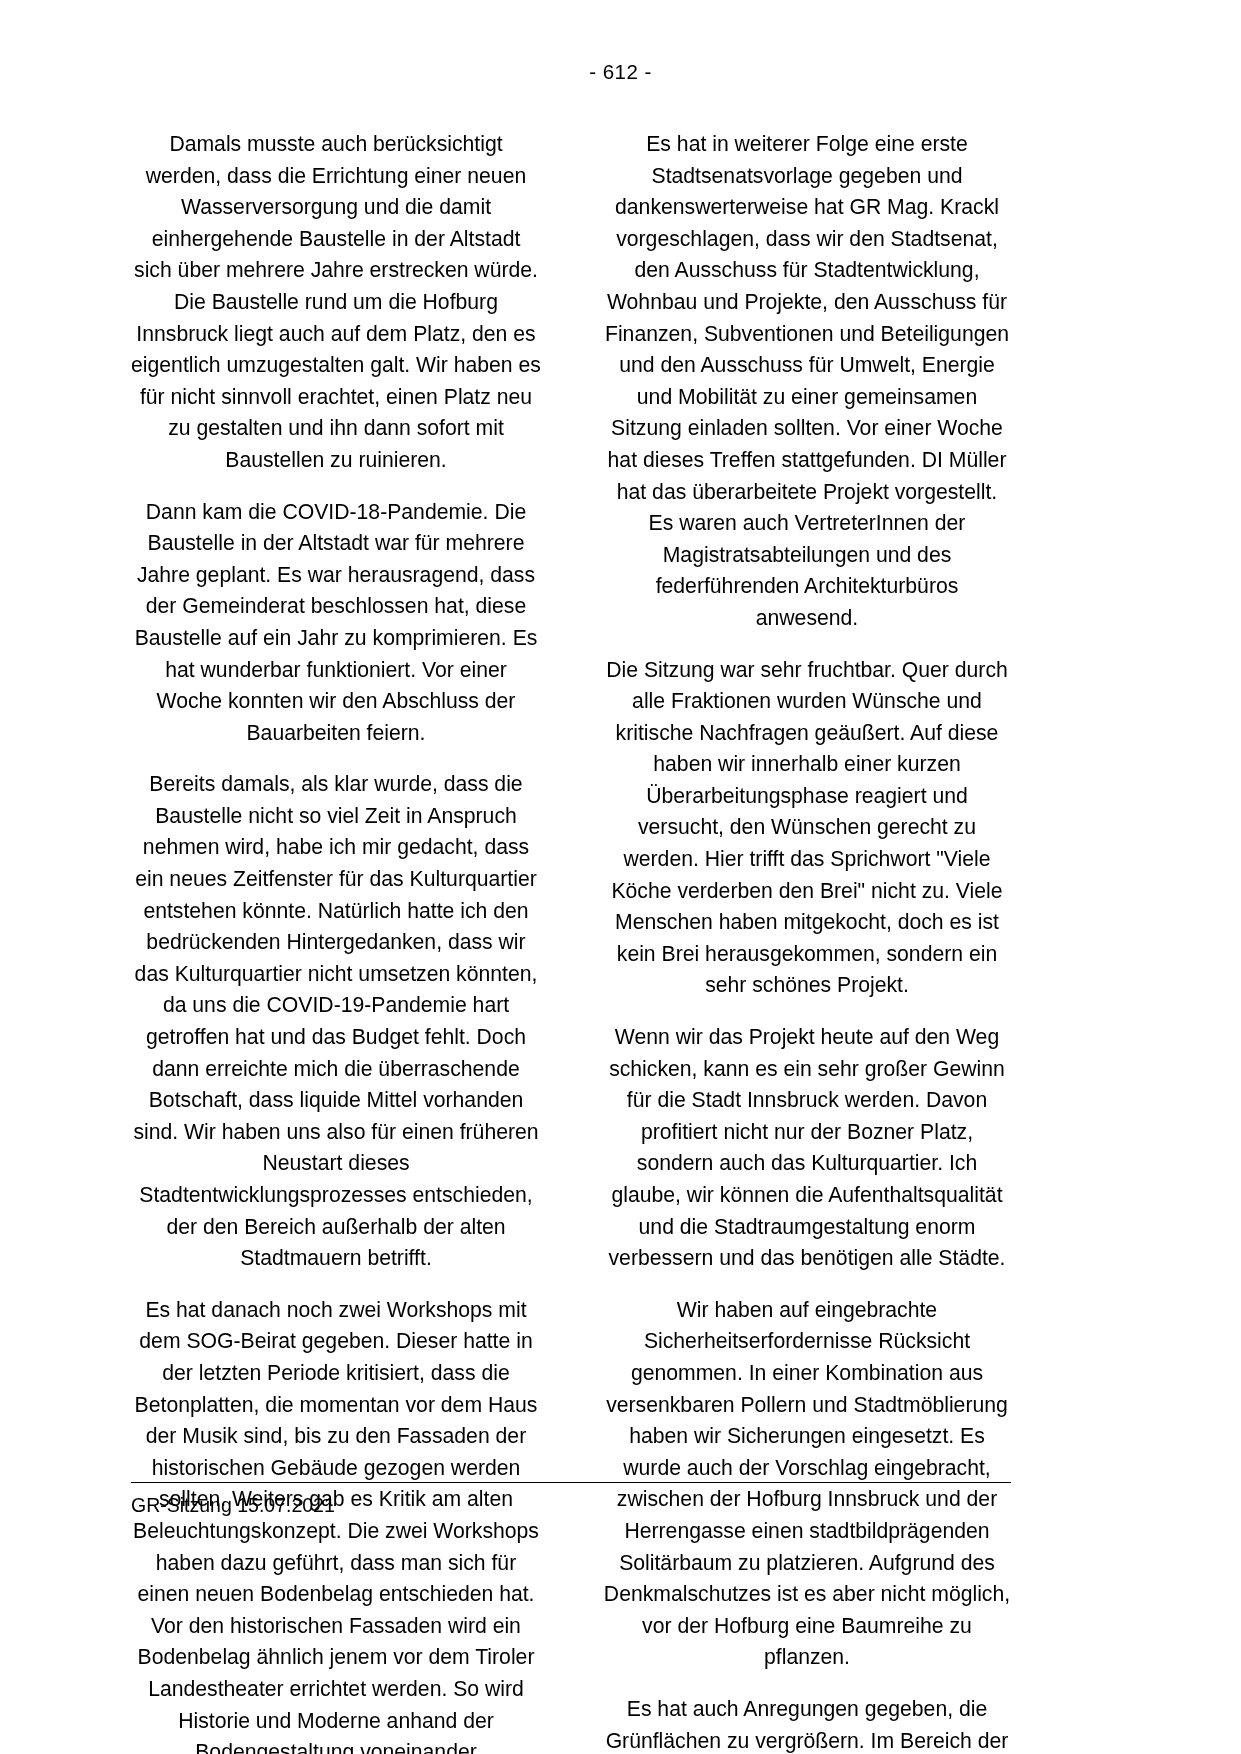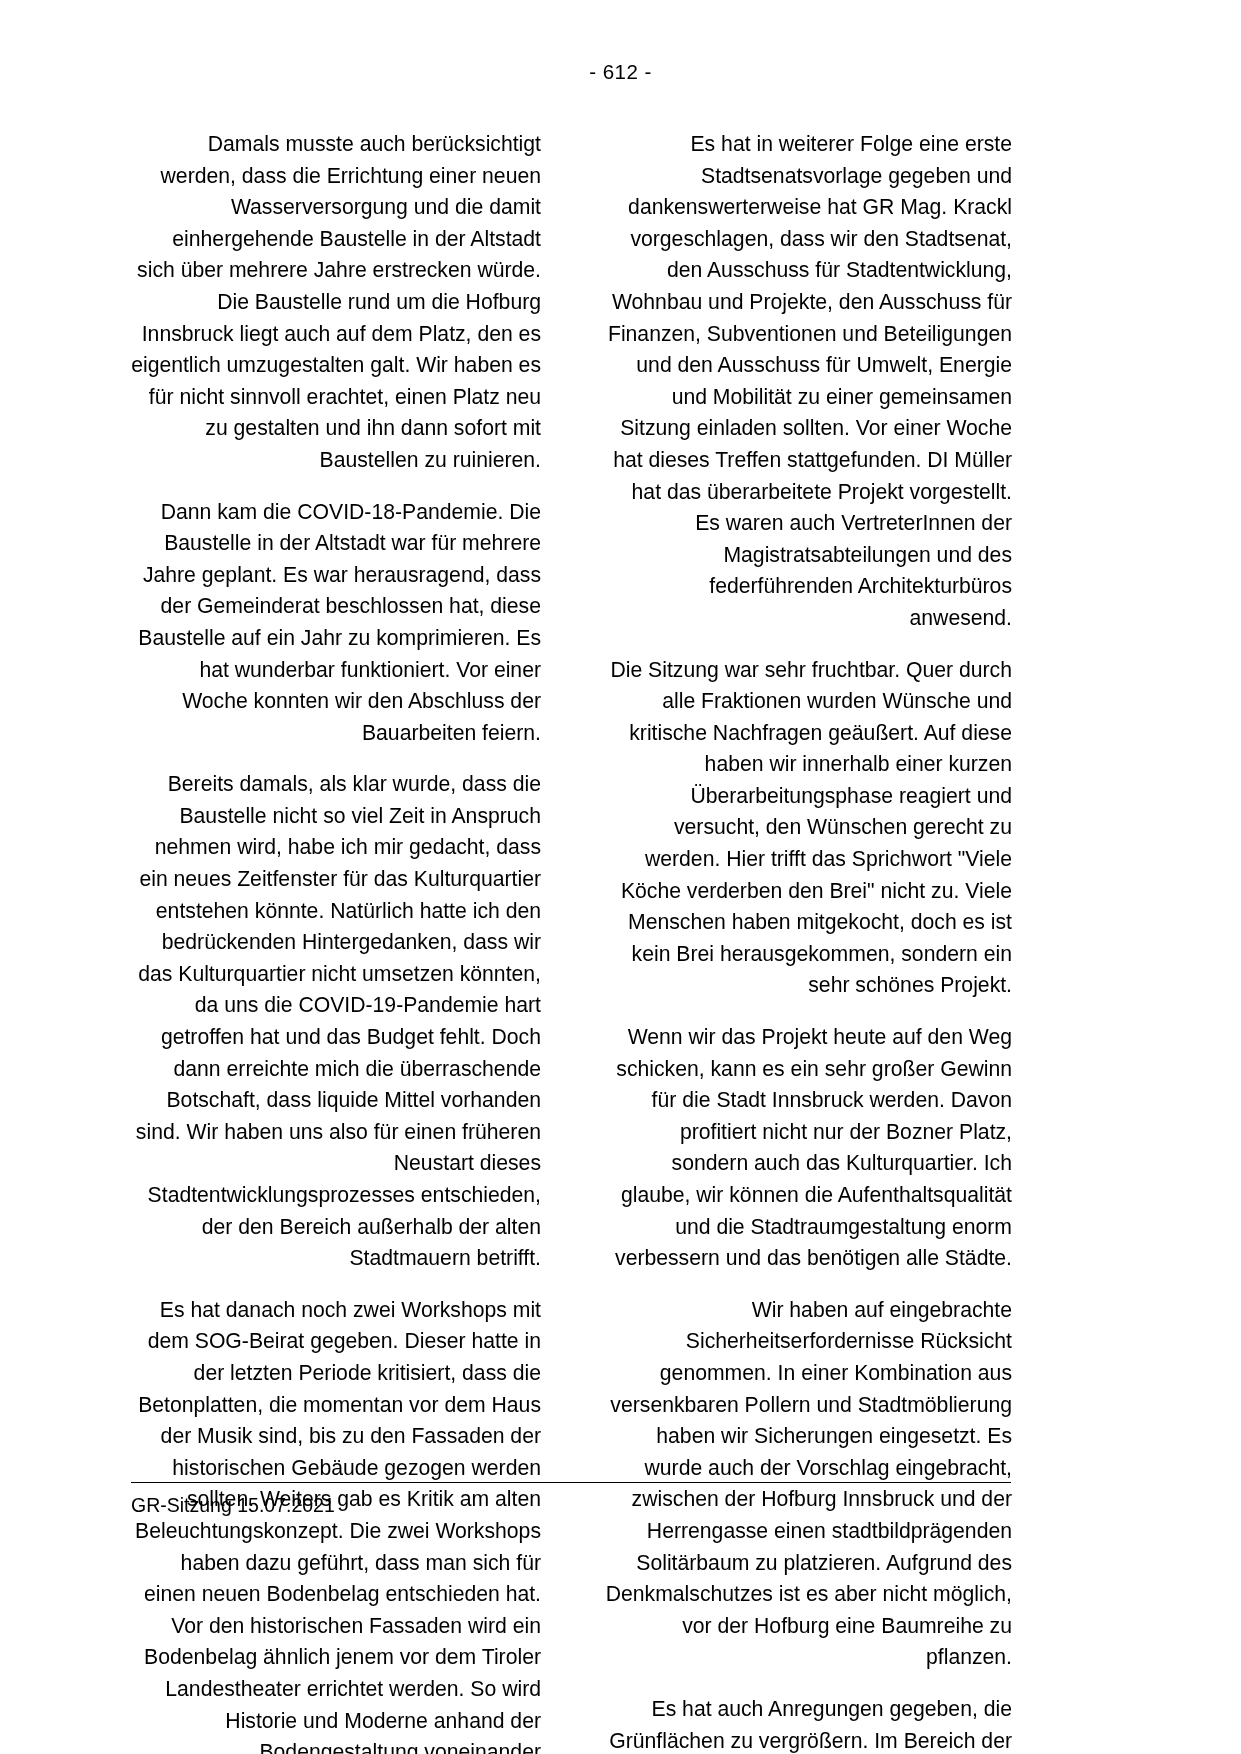--- a/index.html
+++ b/index.html
@@ -40,21 +40,21 @@
     flex-direction: row;
     gap: 61px;
   }
   .col {
     width: 410px;
   }
   .col p {
     margin: 0 0 20px 0;
     font-size: 21.2px;
     line-height: 31.6px;
-    text-align: right;
+    text-align: center;
     hyphens: none;
     word-spacing: 0px;
   }
   .footer-rule {
     position: absolute;
     left: 131px;
     top: 1482px;
     width: 880px;
     border-top: 1.4px solid #000000;
   }

